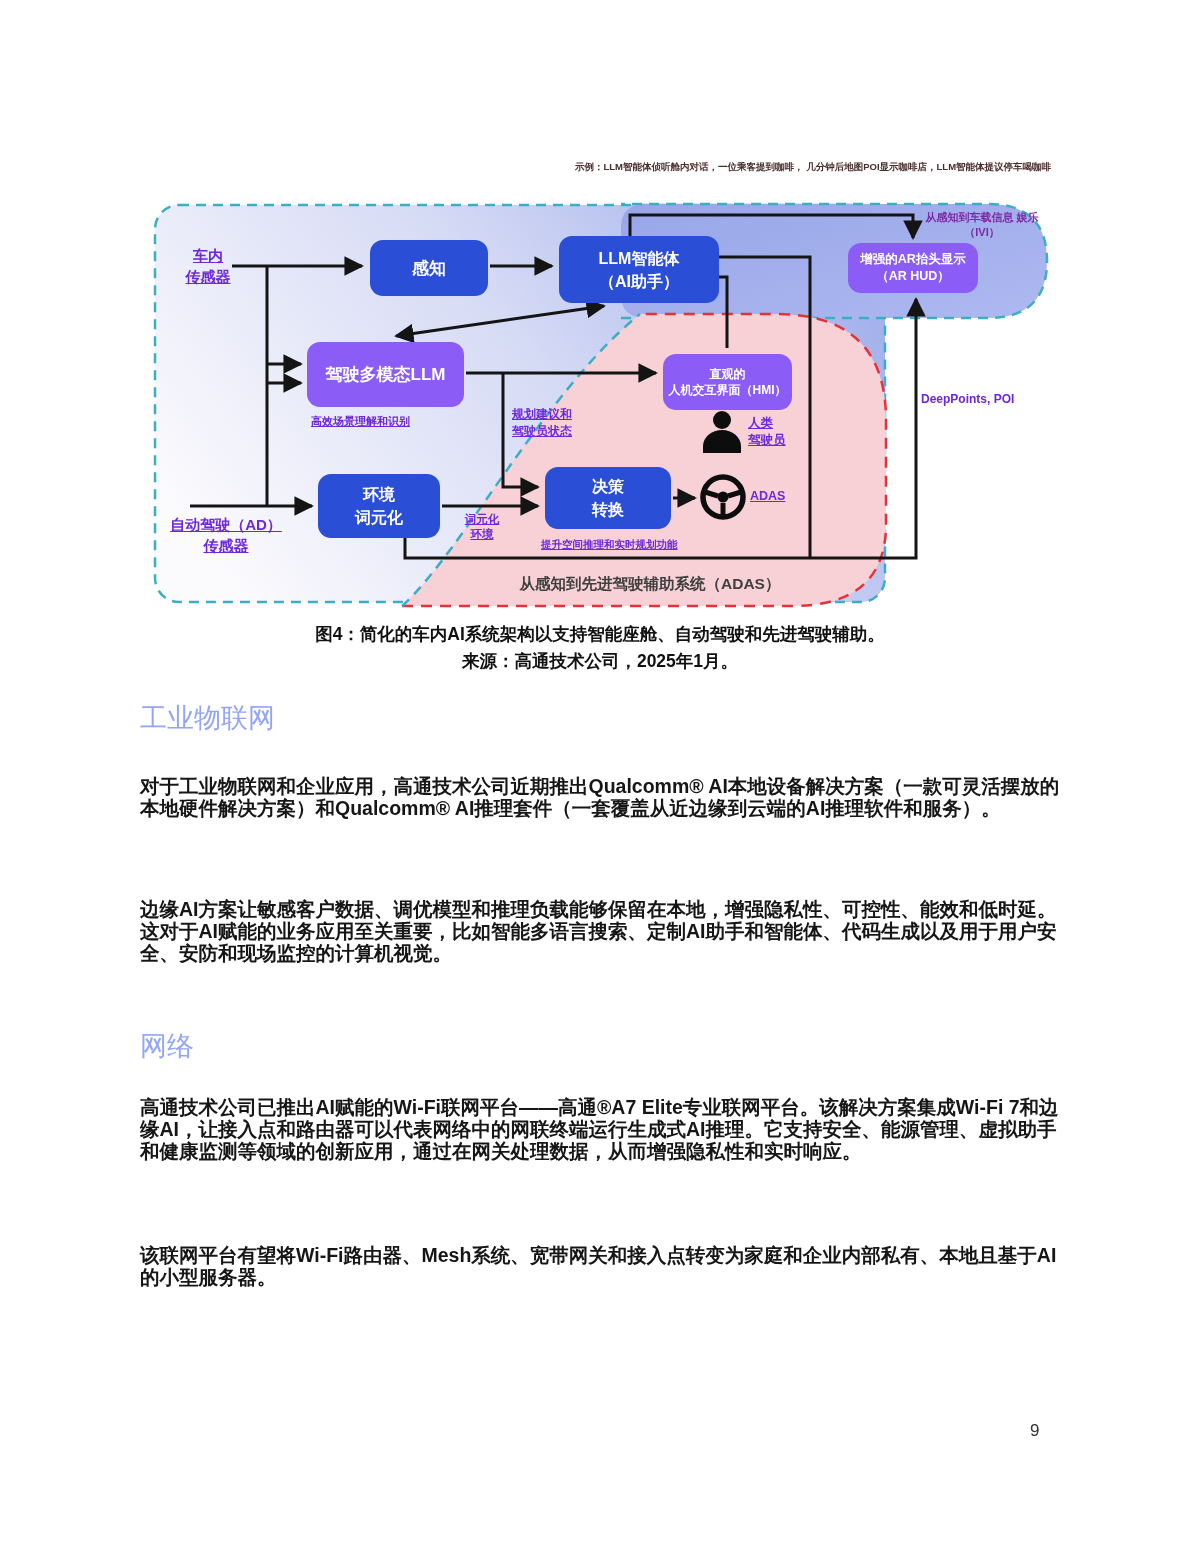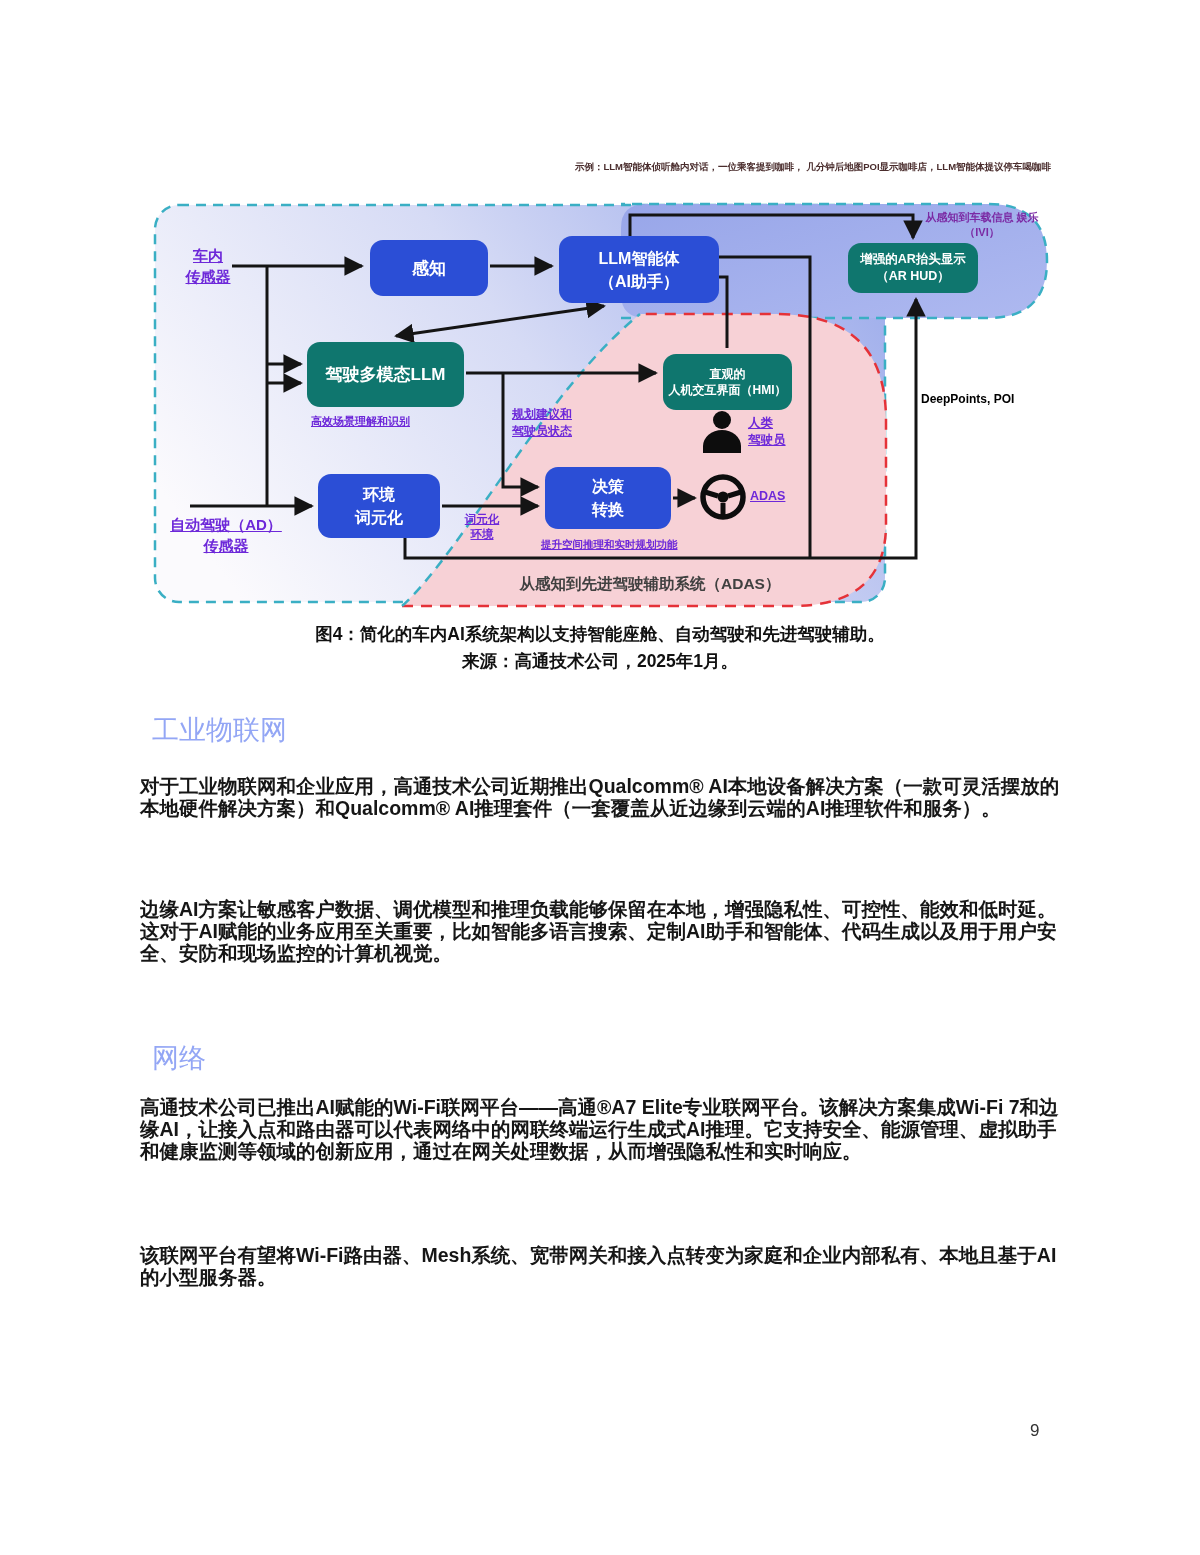--- a/index.html
+++ b/index.html
@@ -2,36 +2,36 @@
 <html><head>
 <meta charset="utf-8">
 <style>
   html,body{margin:0;padding:0;background:#ffffff;}
   .page{position:relative;width:1200px;height:1555px;background:#ffffff;
         font-family:"Liberation Sans",sans-serif;overflow:hidden;color:#161616;}
   svg.diagram{position:absolute;left:0;top:0;width:1200px;height:1555px;}
   .node{position:absolute;color:#ffffff;font-weight:700;display:flex;flex-direction:column;
         align-items:center;justify-content:center;text-align:center;border-radius:13px;}
   .node.blue{background:#2b4ed6;}
-  .node.cyan{background:#0f766e;}
+  .node.cyan{background:#8b5cf6;}
   .node span{display:block;}
   .lbl{position:absolute;color:#6d28d9;font-weight:700;text-decoration:underline;}
   .lbl span{display:block;}
   .note{position:absolute;left:575px;top:160px;font-size:9.5px;line-height:13.5px;
         font-weight:700;color:#4a2d2d;}
   .ivi-lbl{position:absolute;left:918px;top:210px;width:128px;text-align:center;
         font-size:11px;line-height:15px;font-weight:700;color:#7b2aa4;}
   .adas-lbl{position:absolute;left:420px;top:574px;width:460px;text-align:center;
         font-size:15.5px;font-weight:700;color:#404040;}
   .deeppoints{position:absolute;left:921px;top:391px;font-size:12px;line-height:17px;
-        font-weight:700;color:#000000;}
+        font-weight:700;color:#6d28d9;}
   .caption{position:absolute;left:0;top:621px;width:1200px;text-align:center;
         font-size:17.5px;line-height:27px;font-weight:700;color:#111;}
   .caption span{display:block;}
-  .h-sec{position:absolute;left:140px;font-size:27px;font-weight:400;color:#93a6f5;margin:12px;}
+  .h-sec{position:absolute;left:140px;font-size:27px;font-weight:400;color:#93a6f5;margin:0;}
   .para{position:absolute;left:140px;width:922px;font-size:19.5px;line-height:22px;
         font-weight:600;color:#161616;margin:0;}
   .pagenum{position:absolute;left:1030px;top:1421px;font-size:17px;color:#333333;}
 </style>
 </head>
 <body>
 
 <div class="page">
 
   <div>

